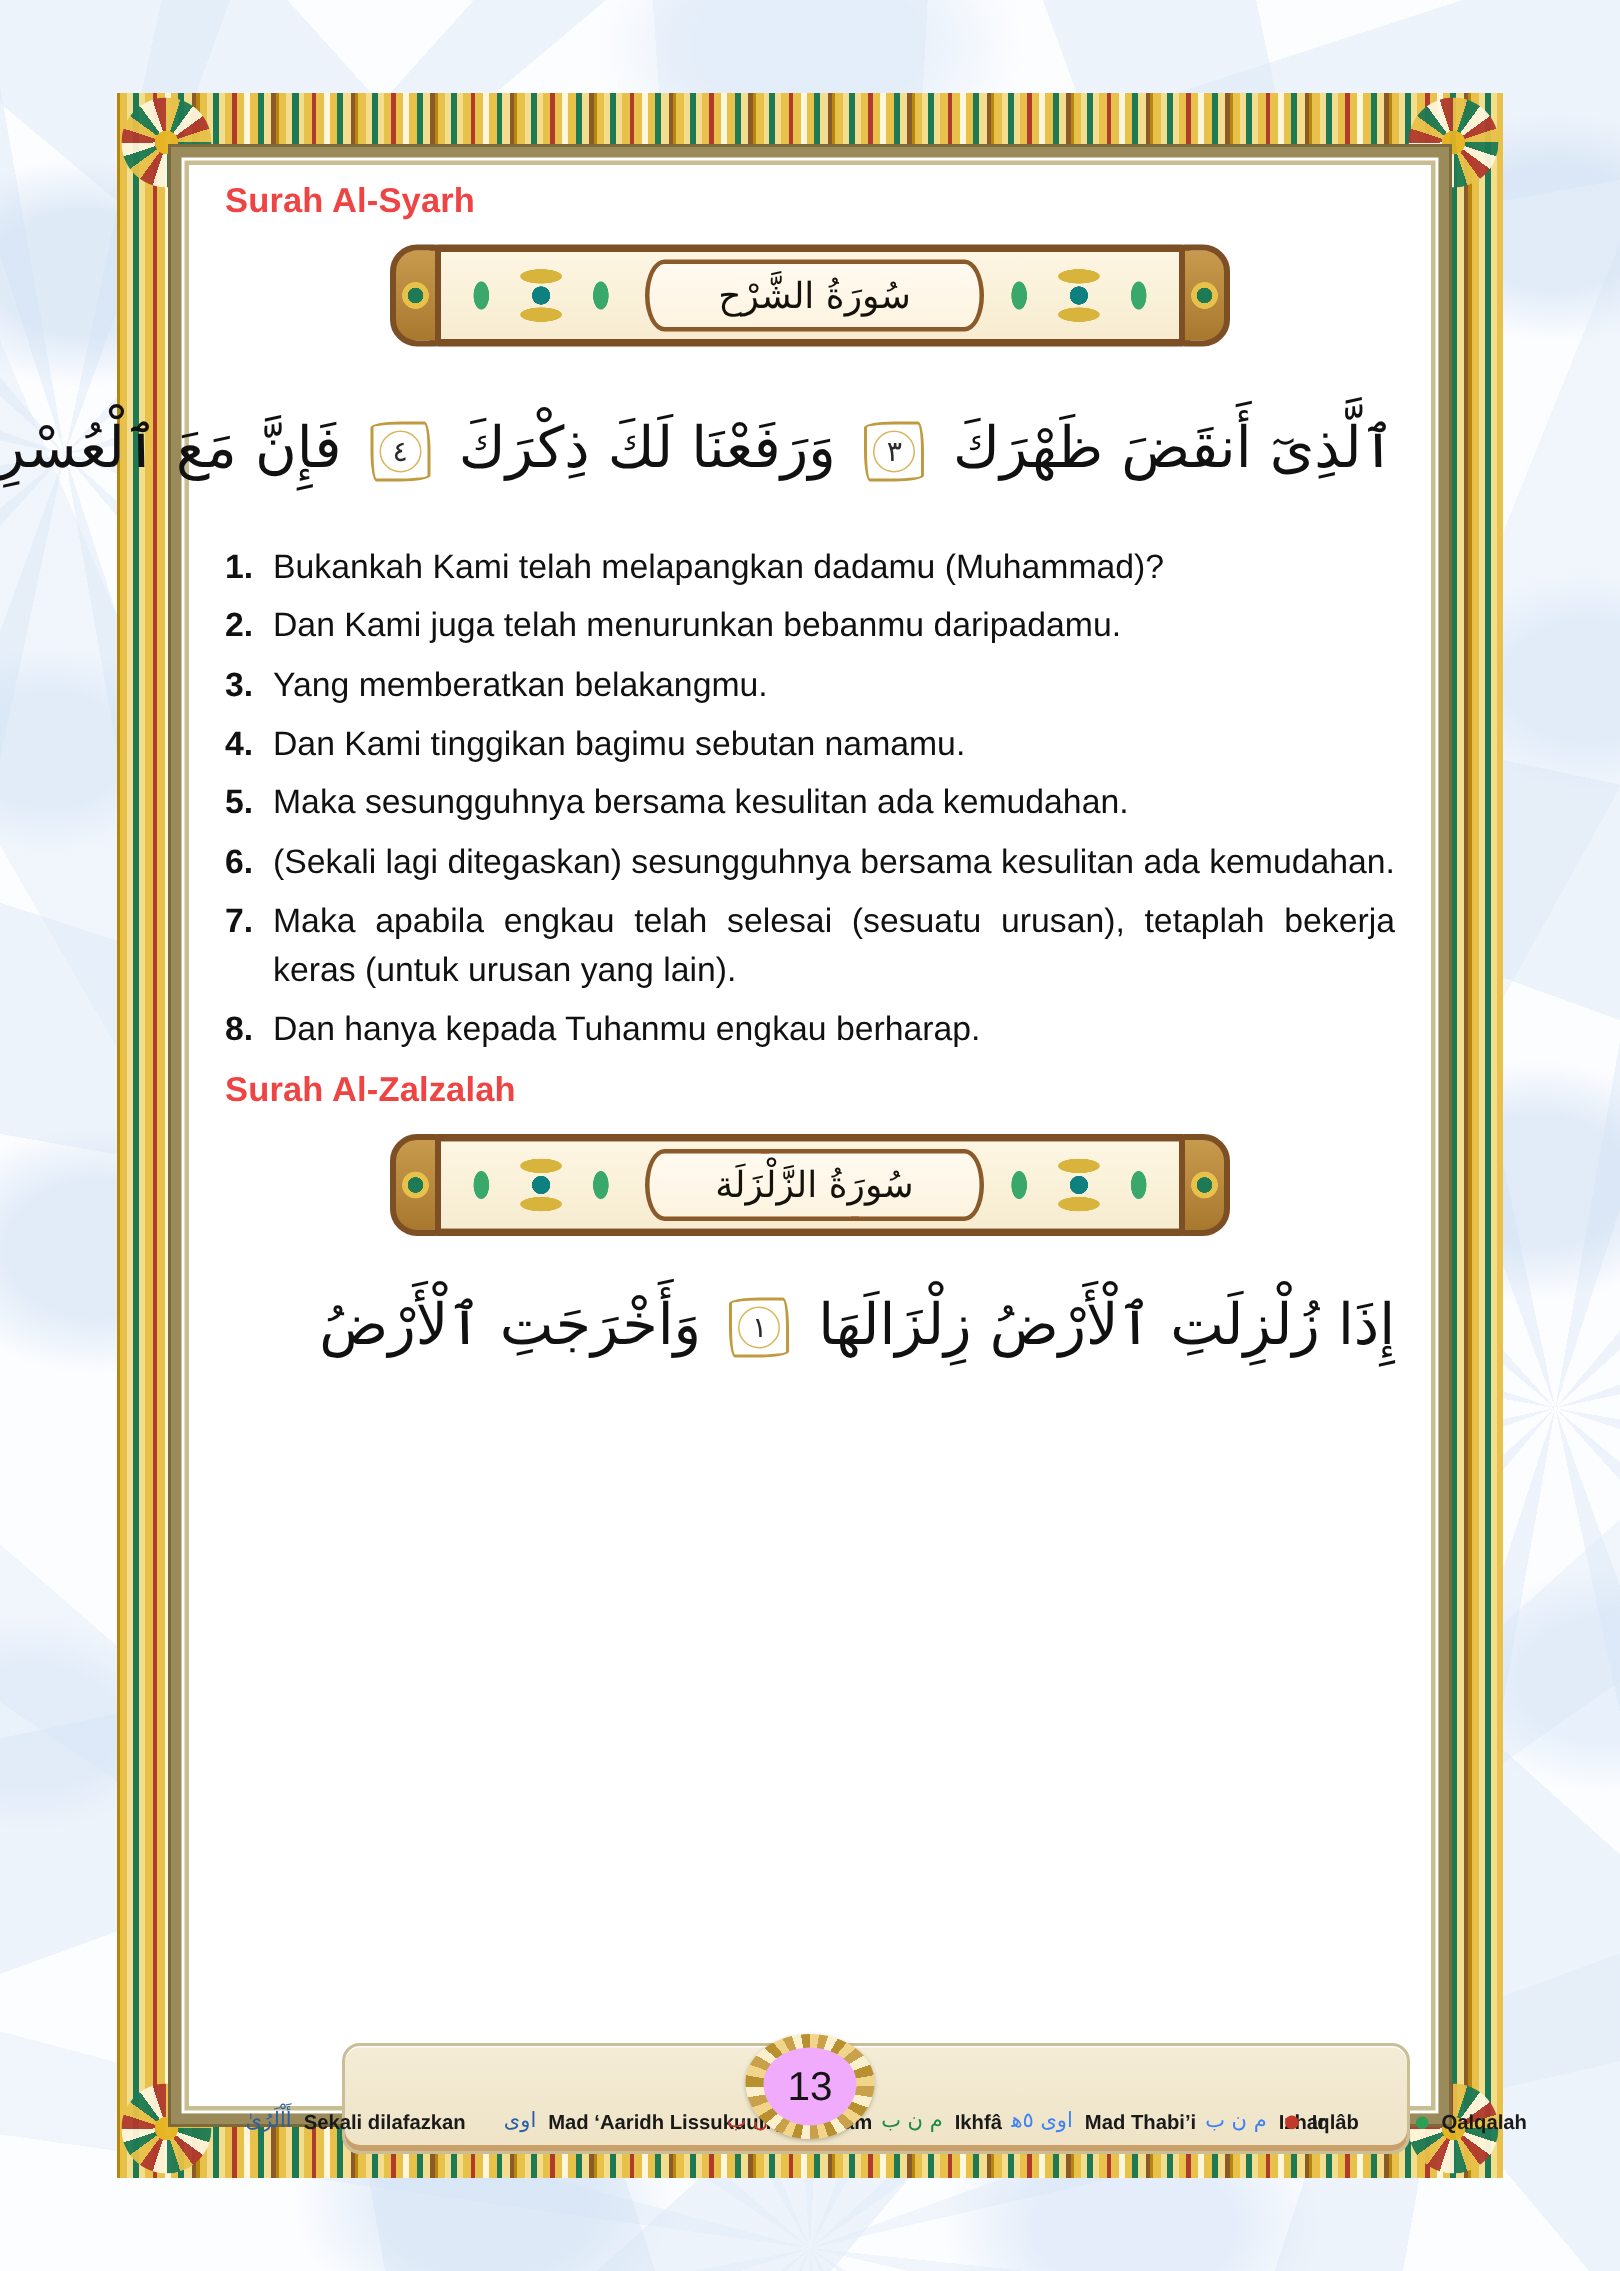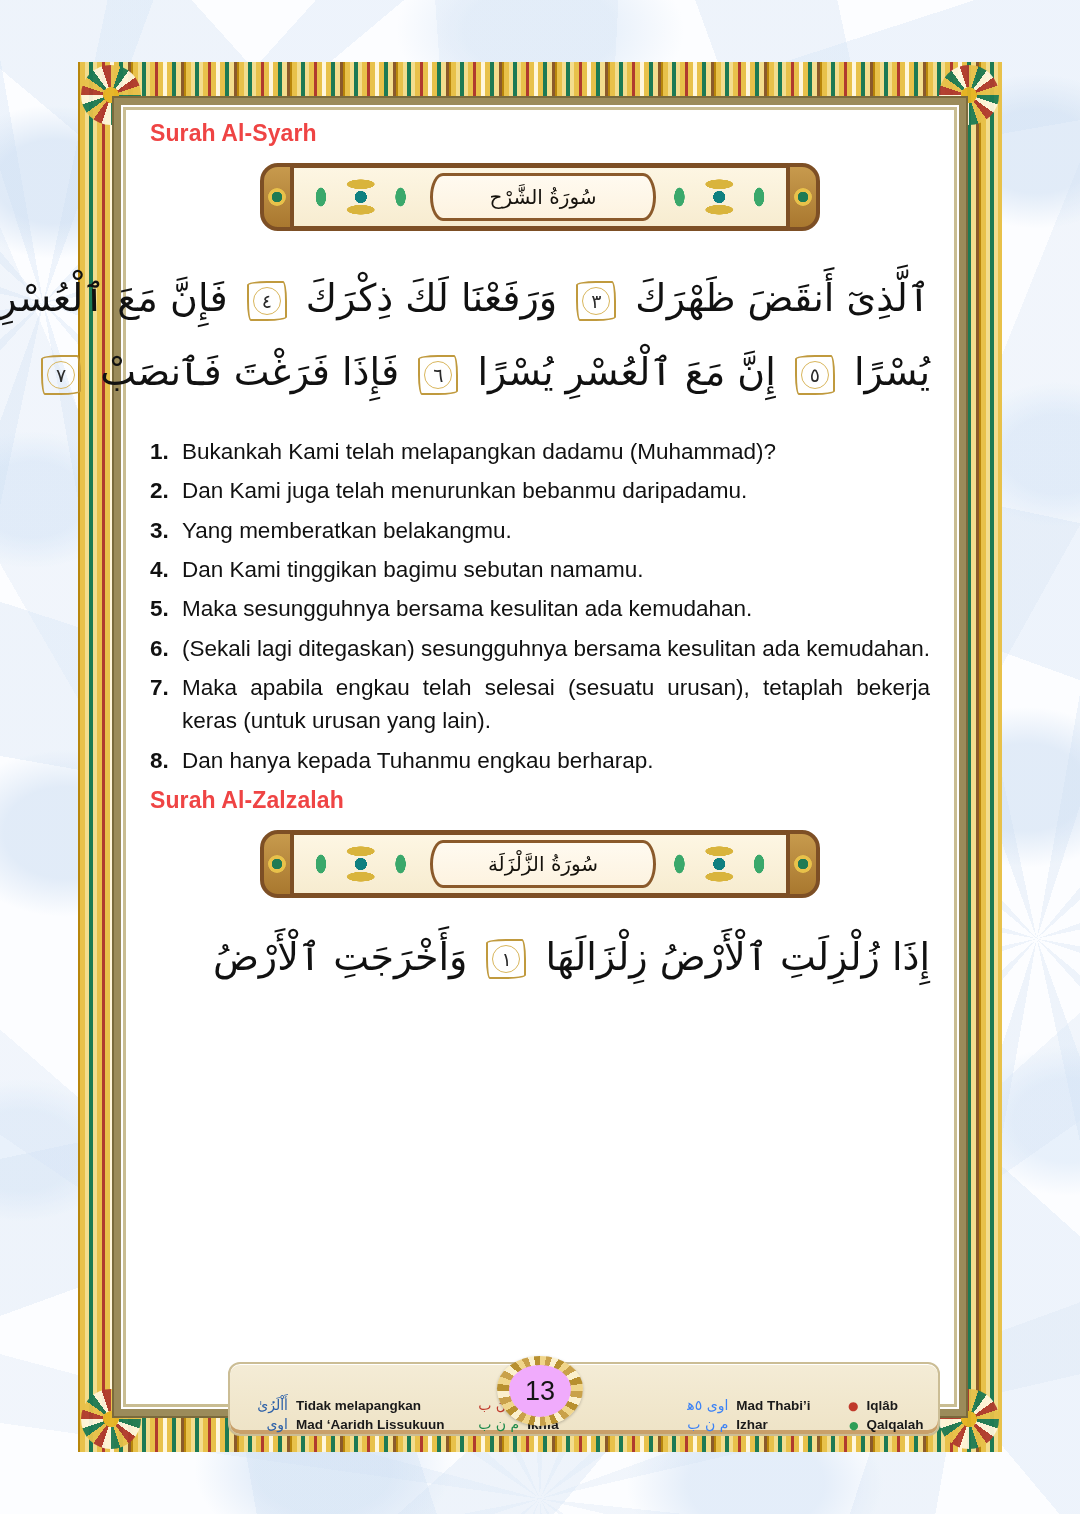--- a/index.html
+++ b/index.html
@@ -152,21 +152,21 @@
   }
   .banner-cartouche{
     position:absolute;left:50%;top:5px;bottom:5px;width:220px;margin-left:-110px;
     background:linear-gradient(#fffaf0,#fdf3e0);
     border:3px solid #8b5a2b;
     border-radius:14px / 26px;
     display:flex;align-items:center;justify-content:center;
   }
   .banner-arabic{
     font-family:"DejaVu Sans", sans-serif;
-    font-size:20px;color:#15120c;direction:rtl;line-height:1;
+    font-size:24px;color:#15120c;direction:rtl;line-height:1;
     white-space:nowrap;
   }
   .banner-cap{
     position:absolute;top:0;bottom:0;width:34px;
     background:linear-gradient(#c79a4d,#a9782f);
     border:4px solid #7d4f25;
     box-sizing:border-box;
   }
   .banner-cap.l{left:0;border-radius:18px 4px 4px 18px;}
   .banner-cap.r{right:0;border-radius:4px 18px 18px 4px;}
@@ -223,21 +223,21 @@
     background:linear-gradient(#f4ecd6,#eee3c6);
     border:2px solid #cbbd95;
     border-radius:12px;
     box-shadow:0 1px 0 #ffffff inset, 0 -4px 0 #c9a06a inset;
     box-sizing:border-box;
   }
   .legend-cols{
     position:absolute;inset:0;display:flex;align-items:center;
     padding:6px 16px;box-sizing:border-box;gap:4px;
   }
-  .legend-col{display:flex;flex-direction:column;justify-content:flex-end;gap:3px;margin-top:32px;}
+  .legend-col{display:flex;flex-direction:row;justify-content:flex-end;gap:3px;margin-top:32px;}
   .legend-col.c1{width:270px;}
   .legend-col.c2{width:150px;}
   .legend-col.c3{width:20px;}
   .legend-col.c4{width:150px;margin-left:58px;}
   .legend-col.c5{width:130px;}
   .legend-row{display:flex;align-items:center;gap:8px;}
   .legend-sym{
     font-family:"DejaVu Sans", sans-serif;font-size:14px;direction:rtl;
     min-width:44px;text-align:right;color:#3b82f6;line-height:1.1;
   }
@@ -321,28 +321,20 @@
 
 
       <div class="ayat-line">
         <span>ٱلَّذِىٓ أَنقَضَ ظَهْرَكَ</span>
         <span class="ayah-num"><span>٣</span></span>
         <span>وَرَفَعْنَا لَكَ ذِكْرَكَ</span>
         <span class="ayah-num"><span>٤</span></span>
         <span>فَإِنَّ مَعَ ٱلْعُسْرِ</span>
       </div>
 
-      <div class="ayat-line">
-        <span>يُسْرًا</span>
-        <span class="ayah-num"><span>٥</span></span>
-        <span>إِنَّ مَعَ ٱلْعُسْرِ يُسْرًا</span>
-        <span class="ayah-num"><span>٦</span></span>
-        <span>فَإِذَا فَرَغْتَ فَٱنصَبْ</span>
-        <span class="ayah-num"><span>٧</span></span>
-      </div>
 
 
     </div>
 
     <div class="trans-list">
       <div class="trans-item">
         <span class="num">1.</span>
         <span class="txt">Bukankah Kami telah melapangkan dadamu (Muhammad)?</span>
       </div>
       <div class="trans-item">
@@ -403,21 +395,21 @@
 
 </div>
 
 <div id="footer">
   <div class="legend-bar"></div>
   <div class="legend-cols">
 
     <div class="legend-col c1">
       <div class="legend-row">
         <span class="legend-sym blue">أَاْلَرُىٰ</span>
-        <span class="legend-txt">Tidak melapangkan</span>
+        <span class="legend-txt">Sekali dilafazkan</span>
       </div>
       <div class="legend-row">
         <span class="legend-sym blue">اوى</span>
         <span class="legend-txt">Mad ‘Aaridh Lissukuun</span>
       </div>
     </div>
 
     <div class="legend-col c2">
       <div class="legend-row">
         <span class="legend-sym red">م ن ب</span>

